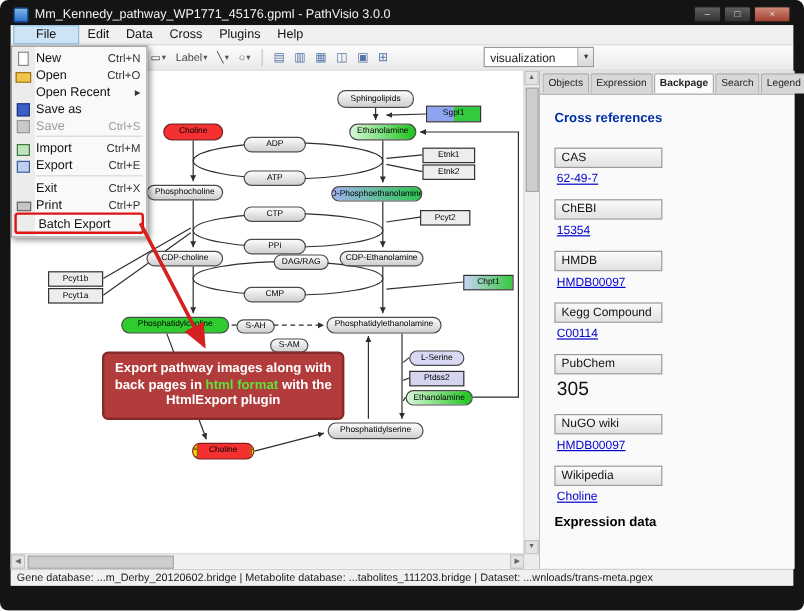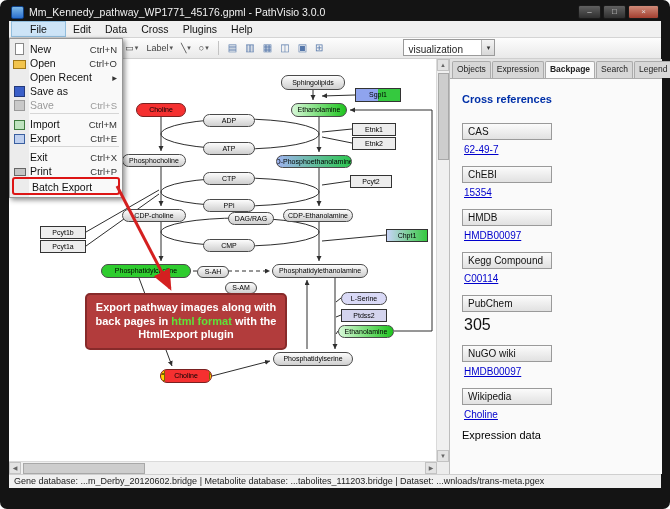--- a/index.html
+++ b/index.html
@@ -60,21 +60,21 @@
   .sidebar{width:212px;background:#f4f4f4;border-left:1px solid #bdbdbd;display:flex;flex-direction:column;justify-content:flex-end;}
   .tabs{display:flex;height:17px;background:#e2e2e2;padding:2px 0 0 2px;gap:1px;font-size:8.5px;}
   .tab{padding:2px 4px;background:#d7d7d7;border:1px solid #ababab;border-bottom:none;border-radius:2px 2px 0 0;color:#222;}
   .tab.active{background:#fafafa;font-weight:bold;}
   .panel-body{flex:1;background:#fafafa;padding:6px 12px;overflow:hidden;border-top:1px solid #ababab;}
   .xref-title{color:#0030a8;font-weight:bold;font-size:11px;margin:8px 0 16px;}
   .section{margin-bottom:9px;}
   .sec-header{display:inline-block;min-width:78px;border:1px solid #9a9a9a;background:linear-gradient(#fbfbfb,#e1e1e1);font-size:10px;padding:2px 5px;margin-bottom:4px;color:#111;}
   .sec-link{font-size:10px;color:#0000cc;text-decoration:underline;display:block;padding-left:2px;cursor:pointer;}
   .sec-plain{font-size:16px;color:#111;display:block;padding-left:2px;}
-  .expr-title{font-weight:normal;font-size:11px;color:#000;margin-top:6px;}
+  .expr-title{font-weight:bold;font-size:11px;color:#000;margin-top:6px;}
   
   .statusbar{height:14px;background:#f0f0f0;border-top:1px solid #cfcfcf;display:flex;align-items:center;font-size:9px;color:#222;padding:0 5px;white-space:nowrap;overflow:hidden;}
   
   .file-menu{position:absolute;left:9px;top:38px;width:112px;background:linear-gradient(to right,#ececec 0,#ececec 19px,#f9f9f9 19px);border:1px solid #979797;box-shadow:2px 2px 5px rgba(0,0,0,.45);z-index:90;font-size:10.5px;padding:2px 0;color:#111;}
   .mi{display:flex;align-items:flex-end;height:14px;padding:0 5px 0 2px;}
   .mi.disabled{color:#9a9a9a;}
   .mi.highlight{border:2px solid #dd1515;border-radius:3px;margin:0 2px;padding:0 3px 0 0;}
   .mi-icon{position:relative;width:15px;height:12px;flex:0 0 15px;margin-right:3px;}
   .mi-label{flex:1;white-space:nowrap;}
   .mi-short{font-size:9.5px;color:#333;margin-left:6px;}

